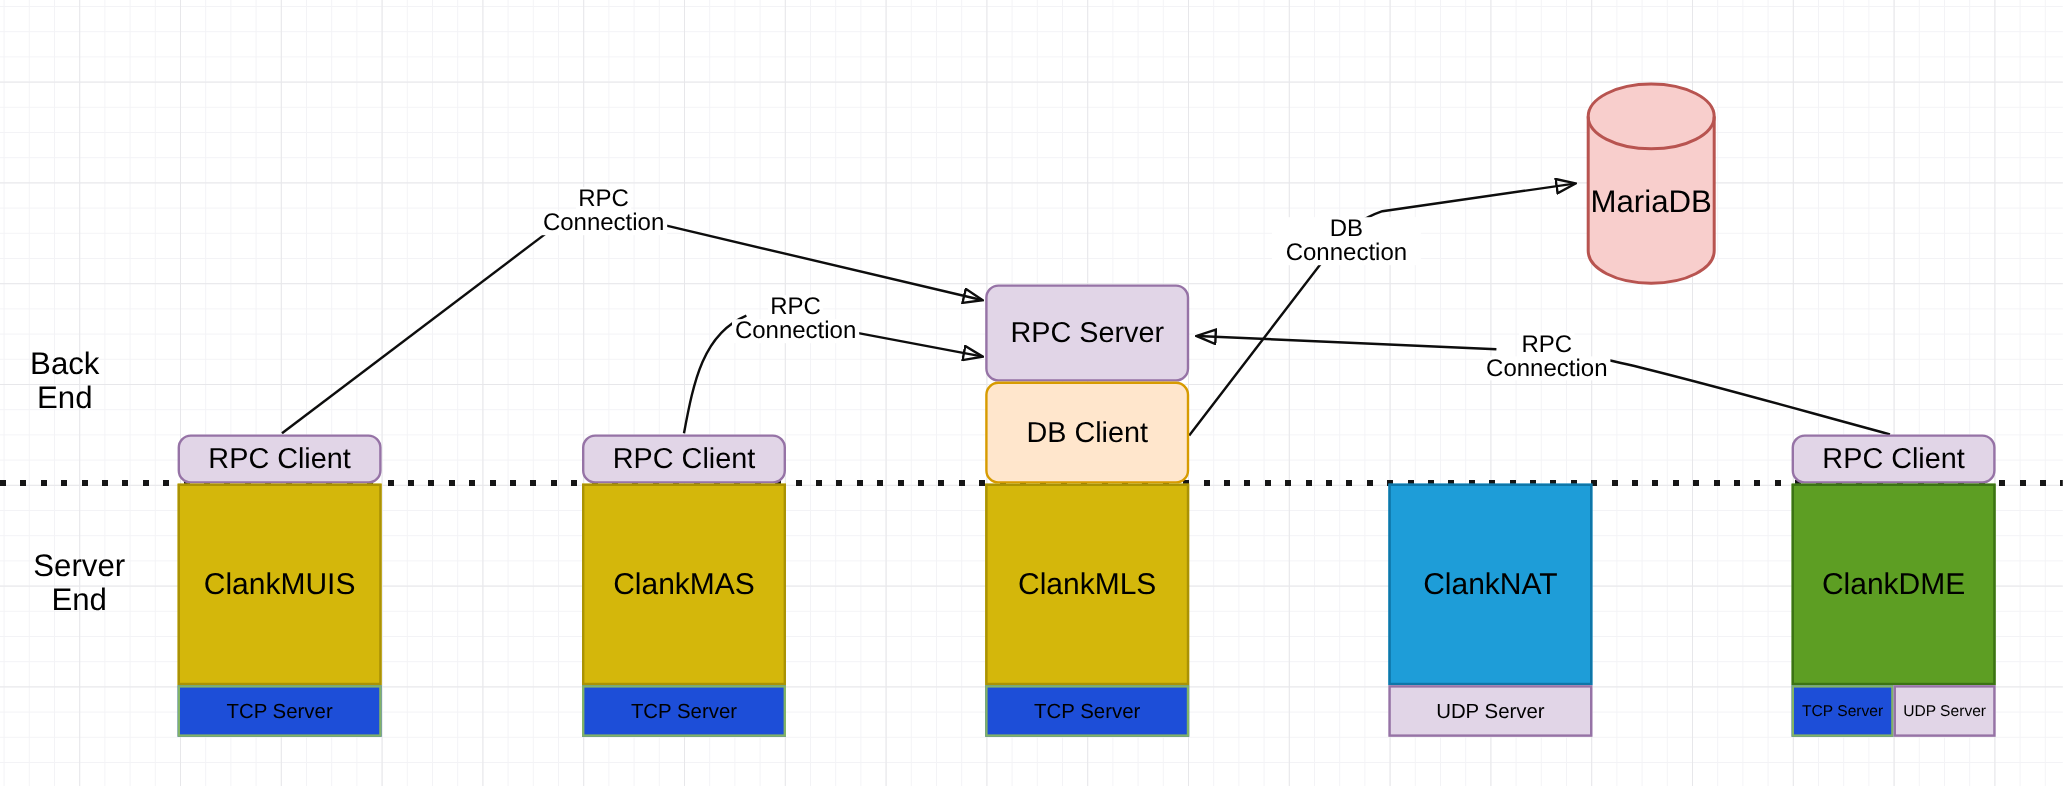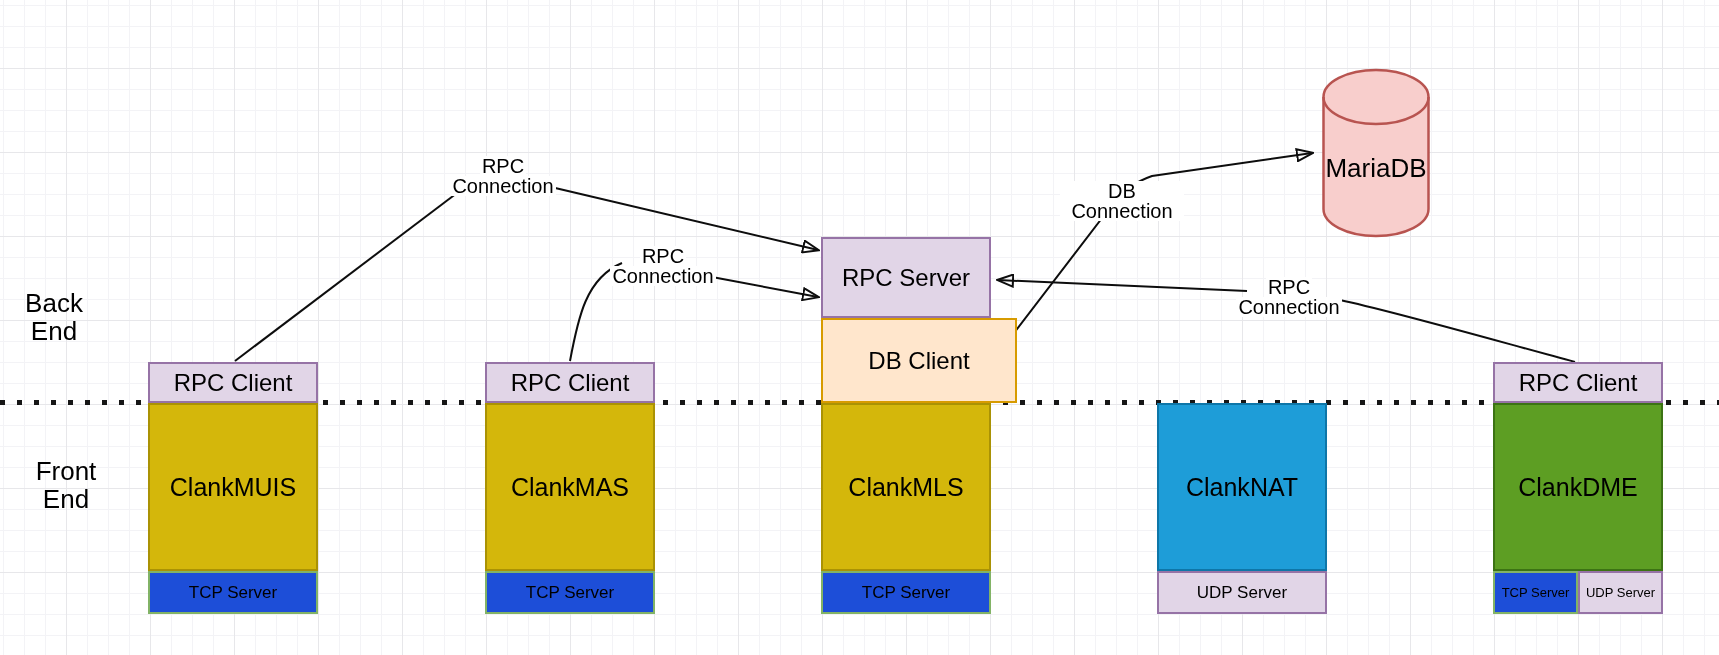--- a/index.html
+++ b/index.html
@@ -21,21 +21,21 @@
     position:absolute;box-sizing:border-box;border:2px solid;z-index:2;
     display:flex;align-items:center;justify-content:center;text-align:center;
   }
   .col{flex-direction:row;}
   .purple{background:#e1d5e7;border-color:#9673a6;}
   .yellow{background:#d4b70b;border-color:#aa9204;}
   .blue{background:#1e9dd8;border-color:#0e76a8;}
   .green{background:#5d9e23;border-color:#3c7314;}
   .lgreen{background:#1d4ed8;border-color:#82b366;}
   .orange{background:#ffe6cc;border-color:#d79b00;}
-  .f-rpc{font-size:24px;}
+  .f-rpc{font-size:24px;border-radius:11px;}
   .f-title{font-size:25px;line-height:30px;}
   .f-server{font-size:17px;}
   .f-server-sm{font-size:13px;}
   .divider{
     position:absolute;left:0;top:400px;width:1719px;height:5px;z-index:2;
     background:repeating-linear-gradient(90deg,#161616 0 5px,transparent 5px 17px);
   }
   .region{
     position:absolute;width:100px;text-align:center;z-index:2;
     font-size:26px;line-height:28px;
@@ -70,21 +70,21 @@
   <path d="M991,363 L1112,205 Q1126,185 1152,176 L1312,153" marker-end="url(#arr)"></path>
 </svg>
 
 <div class="divider"></div>
 
 <div class="region" style="left:4px;top:289px;">
   <span>Back</span>
   <span>End</span>
 </div>
 <div class="region" style="left:16px;top:457px;">
-  <span>Front</span>
+  <span>Server</span>
   <span>End</span>
 </div>
 
 <div class="box purple f-rpc" style="left:148px;top:362px;width:170px;height:41px">
   <span>RPC Client</span>
 </div>
 <div class="box yellow col f-title" style="left:148px;top:403px;width:170px;height:168px">
   <span>Clank</span>
   <span>MUIS</span>
 </div>
@@ -99,21 +99,21 @@
   <span>Clank</span>
   <span>MAS</span>
 </div>
 <div class="box lgreen f-server" style="left:485px;top:571px;width:170px;height:43px">
   <span>TCP Server</span>
 </div>
 
 <div class="box purple f-rpc" style="left:821px;top:237px;width:170px;height:81px">
   <span>RPC Server</span>
 </div>
-<div class="box orange f-rpc" style="left:821px;top:318px;width:196px;height:85px">
+<div class="box orange f-rpc" style="left:821px;top:318px;width:170px;height:85px">
   <span>DB Client</span>
 </div>
 <div class="box yellow col f-title" style="left:821px;top:403px;width:170px;height:168px">
   <span>Clank</span>
   <span>MLS</span>
 </div>
 <div class="box lgreen f-server" style="left:821px;top:571px;width:170px;height:43px">
   <span>TCP Server</span>
 </div>
 

